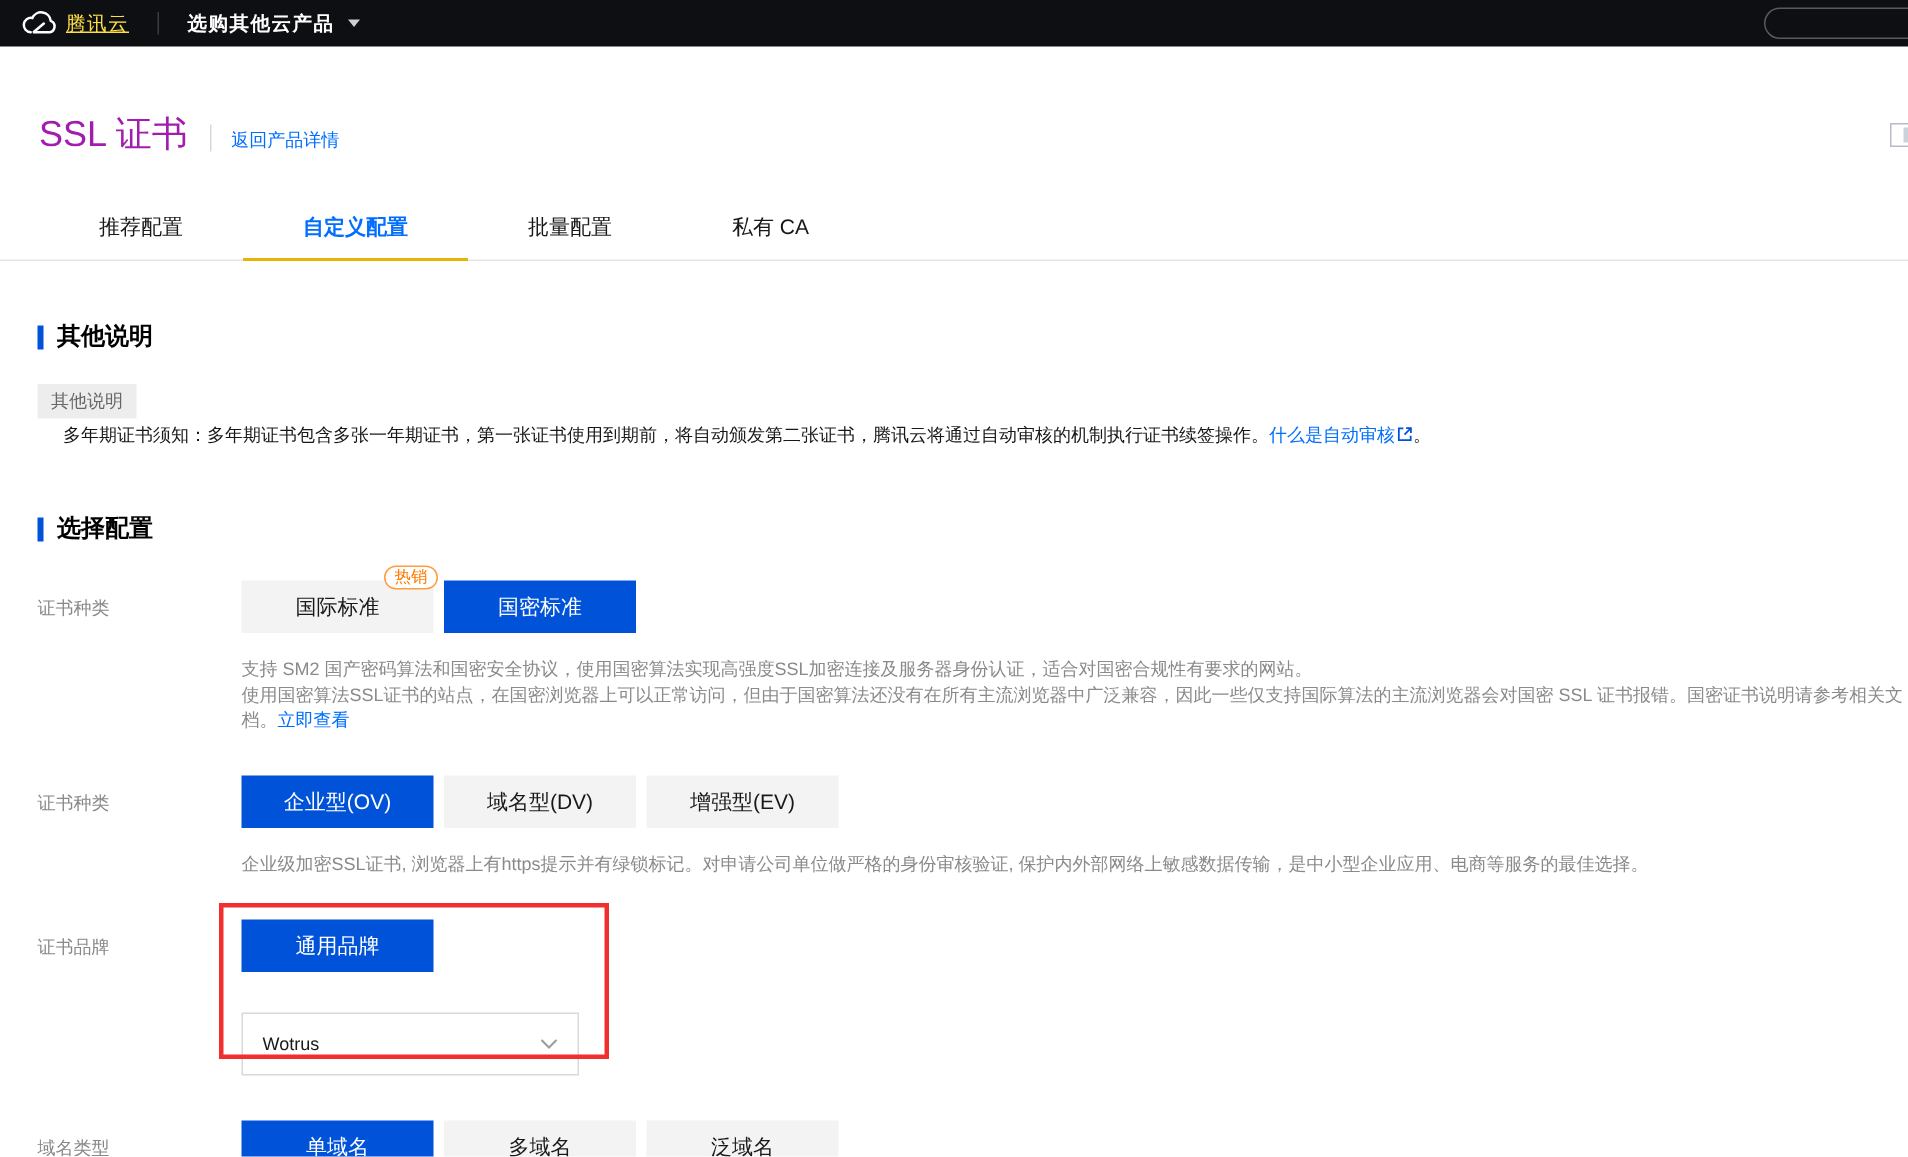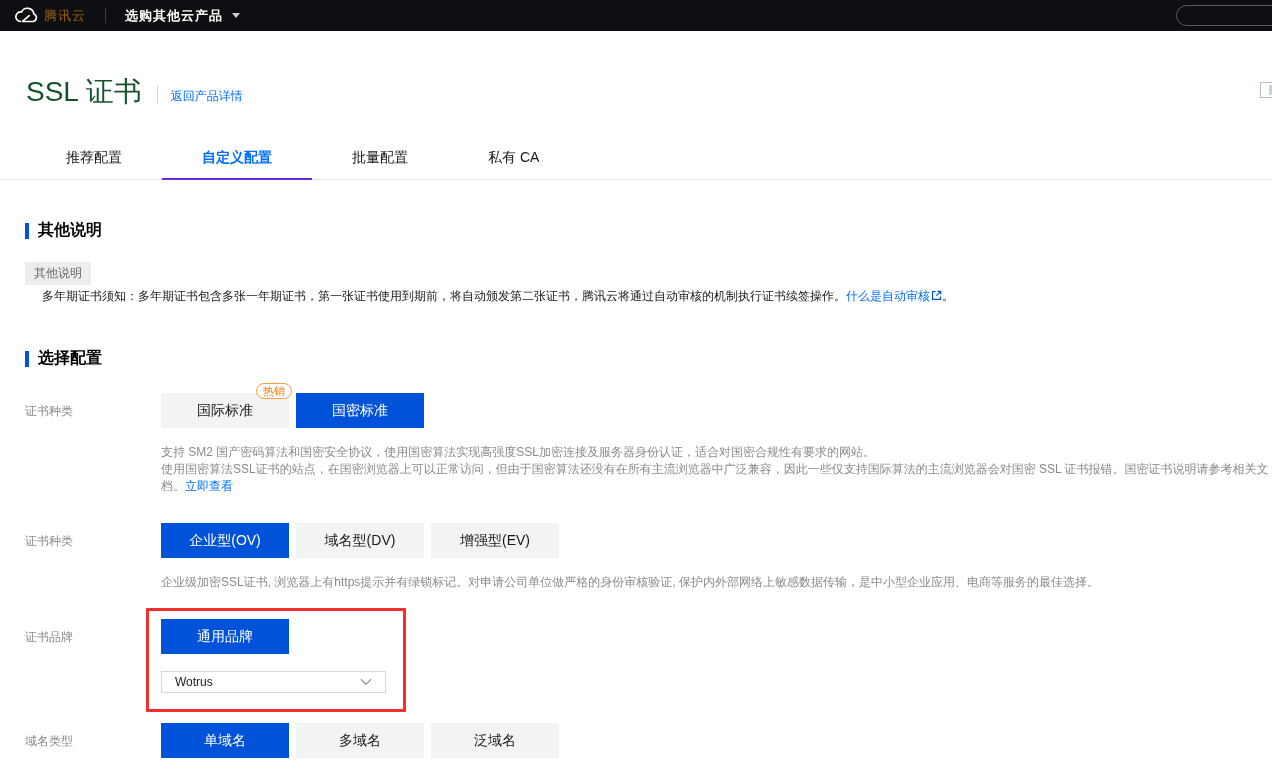--- a/index.html
+++ b/index.html
@@ -4,37 +4,37 @@
 <style>
   * { margin:0; padding:0; box-sizing:border-box; }
   html,body { width:1272px; height:771px; }
   body {
     font-family:"Liberation Sans","DejaVu Sans",sans-serif;
     background:#fff; color:#181818; overflow:hidden; position:relative;
   }
   
   .topbar { height:31px; background:#0e0f12; display:flex; align-items:center; padding-left:14px; position:relative; }
   .logo { display:flex; align-items:center; }
-  .brand { color:#a16207; font-size:13px; margin-left:6px; letter-spacing:1px; }
+  .brand { color:#fde047; font-size:13px; margin-left:6px; letter-spacing:1px;text-decoration:underline; }
   .tb-divider { width:1px; height:15px; background:#3d3d3f; margin:0 19px; }
   .tb-nav { display:flex; align-items:center; cursor:pointer; }
   .tb-nav-label { color:#fff; font-size:13px; font-weight:bold; letter-spacing:1px; }
   .caret { width:0; height:0; border-left:4px solid transparent; border-right:4px solid transparent; border-top:5px solid #cfcfcf; margin-left:9px; }
   .tb-search { position:absolute; right:-14px; top:5px; width:110px; height:21px; border:1px solid #585a5e; border-radius:11px; background:transparent; }
   
   .page-header { display:flex; align-items:center; margin:42px 0 0 26px; }
-  .page-title { font-size:28px; font-weight:normal; color:#14532d; }
+  .page-title { font-size:24px; font-weight:normal; color:#a21caf; }
   .hd-divider { width:1px; height:18px; background:#d8d8d8; margin:6px 13px 0 15px; }
   .back-link { font-size:12px; color:#006eff; text-decoration:none; margin-top:8px; cursor:pointer; }
   .corner-icon { position:absolute; right:-5px; top:82px; width:17px; height:16px; border:1px solid #b6bdc9; background:#fff; cursor:pointer; }
   .corner-icon::after { content:""; position:absolute; right:2px; top:2px; bottom:2px; width:5px; background:#ccd2dc; }
   
   .tabs { display:flex; margin-top:28px; padding-left:26px; border-bottom:1px solid #e5e5e5; }
   .tab { padding:10px 40px 11px; font-size:14px; color:#181818; cursor:pointer; }
-  .tab.active { color:#006eff; font-weight:bold; border-bottom:2px solid #6d28d9; margin-bottom:-1px; }
+  .tab.active { color:#006eff; font-weight:bold; border-bottom:2px solid #eab308; margin-bottom:-1px; }
   
   .section-title { display:flex; align-items:center; margin-left:25px; }
   .st-bar { width:4px; height:16px; background:#0052d9; margin-right:9px; }
   .st-text { font-size:16px; font-weight:bold; color:#000; }
   .notice-section { margin-top:40px; }
   .notice-row { display:flex; align-items:flex-start; margin:21px 0 0 25px;flex-direction:column; }
   .notice-tag { background:#ededed; color:#666; font-size:12px; padding:3px 9px; flex-shrink:0; }
   .notice-text { font-size:12px; color:#181818; line-height:19px; margin-left:17px; padding-top:2px; }
   .link { color:#006eff; text-decoration:none; cursor:pointer; }
   .ext-icon { display:inline-block; vertical-align:-1px; margin-left:1px; }
@@ -45,21 +45,21 @@
   .row-label { width:136px; flex-shrink:0; padding-top:10px; font-size:12px; color:#888; }
   .opts { display:flex; }
   .opt { width:128px; height:35px; display:flex; align-items:center; justify-content:center;
          font-size:14px; color:#181818; background:#f3f3f3; margin-right:7px; cursor:pointer; position:relative; }
   .opt.selected { background:#0052d9; color:#fff; }
   .hot-badge { position:absolute; top:-10px; right:-3px; background:#fff; border:1px solid #ff9c40; color:#ff7a00;
                font-size:11px; line-height:14px; padding:0 6px; border-radius:9px; }
   .desc { margin-top:16px; font-size:12px; color:#8a8a8a; line-height:17px; }
   .brand-body { position:relative; }
   .red-box { position:absolute; left:-15px; top:-11px; width:260px; height:104px; border:3px solid #f22f2f; pointer-events:none; }
-  .select { margin-top:17px; width:225px; height:22px; border:1px solid #d9d9d9; background:#fff; display:flex;
+  .select { margin-top:27px; width:225px; height:42px; border:1px solid #d9d9d9; background:#fff; display:flex;
             align-items:center; justify-content:space-between; padding:0 13px; font-size:12px; color:#181818; cursor:pointer; }
 </style>
 </head>
 <body>
 
 <div class="topbar">
   <span class="logo">
     <svg width="24" height="17" viewBox="0 0 26 18">
       <path d="M7 15.5a5.2 5.2 0 1 1 1.2-10.3 7 7 0 0 1 13.3 2.1 4.3 4.3 0 0 1-.6 8.2H9.5" fill="none" stroke="#fff" stroke-width="1.8" stroke-linecap="round"></path>
       <path d="M9.2 15.3 16.5 9.2" stroke="#fff" stroke-width="1.8" stroke-linecap="round"></path>

